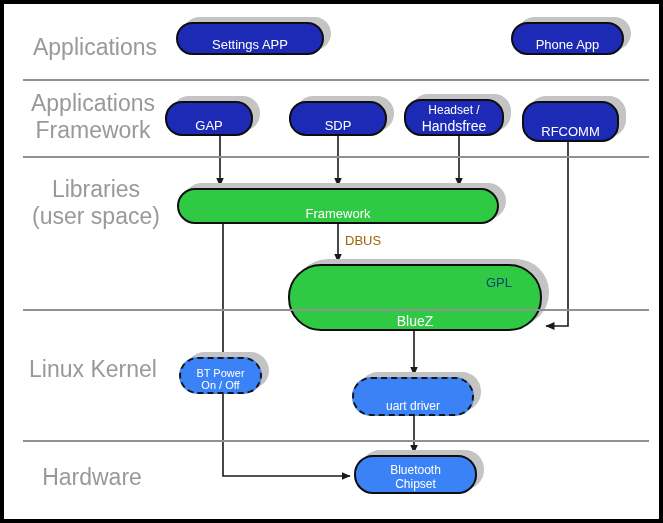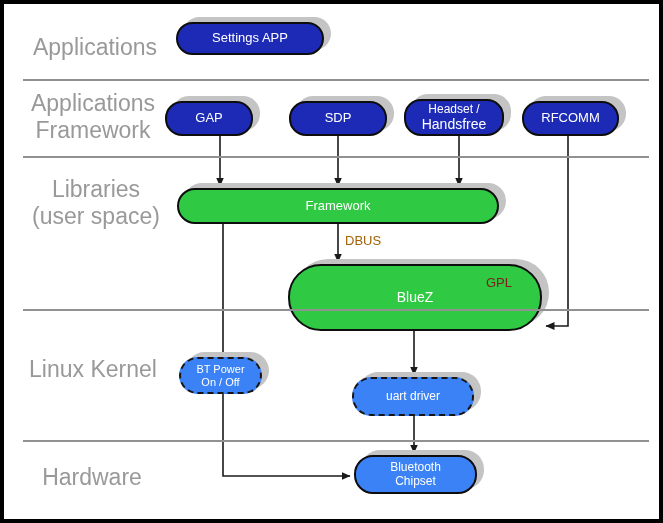--- a/index.html
+++ b/index.html
@@ -7,40 +7,40 @@
     position:relative;width:663px;height:523px;background:#fff;
     border:4px solid #000000;box-sizing:border-box;overflow:hidden;
   }
   .divider{position:absolute;left:19px;width:626px;height:2px;background:#919191;z-index:30;}
   .layer-label{
     position:absolute;color:#999;font-size:23px;line-height:27px;
     text-align:center;z-index:5;white-space:nowrap;
   }
   .connectors{position:absolute;left:0;top:0;width:663px;height:523px;z-index:10;}
   .pill{
-    position:absolute;display:flex;flex-direction:column;align-items:center;justify-content:center;
+    position:absolute;display:flex;flex-direction:column;align-items:center;justify-content:flex-end;
     color:#fff;text-align:center;z-index:20;box-sizing:border-box;
     border:2px solid #0d0d0d;box-shadow:7px -5px 0 0 #c4c4c4;
   }
   .pill .l1{line-height:1.15;}
   .pill .l2{line-height:1.15;}
   .blue{background:#1c2ab5;border-radius:17px;font-size:13px;}
   .green{background:#2fc944;font-size:13px;}
   .red{background:#3b82f6;font-size:12px;border-radius:19px;}
   .dashed{border:2px dashed #151515;}
   #settings-app{left:172px;top:18px;width:148px;height:33px;}
   #phone-app{left:507px;top:18px;width:113px;height:33px;}
   #gap{left:161px;top:97px;width:88px;height:35px;}
   #sdp{left:285px;top:97px;width:98px;height:35px;}
   #headset{left:400px;top:95px;width:100px;height:37px;font-size:12px;}
   #headset .l2{font-size:14px;}
-  #rfcomm{left:518px;top:97px;width:97px;height:35px;}
+  #rfcomm{left:518px;top:97px;width:97px;height:41px;}
   #framework{left:173px;top:184px;width:322px;height:36px;border-radius:18px;}
   #bluez{left:284px;top:260px;width:254px;height:67px;border-radius:33px;font-size:14px;}
-  #bluez .license{position:absolute;right:28px;top:9px;color:#7f1d1d;font-size:13px;}
+  #bluez .license{position:absolute;right:28px;top:9px;color:#0c4a6e;font-size:13px;}
   #bt-power{left:175px;top:353px;width:83px;height:37px;font-size:11px;}
   #uart-driver{left:348px;top:373px;width:122px;height:39px;}
   #bt-chipset{left:350px;top:451px;width:123px;height:39px;}
   .float-label{position:absolute;color:#a16207;font-size:13px;z-index:15;}
   #dbus-label{left:341px;top:229px;}
 </style>
 </head>
 <body>
 
 <div class="canvas">
@@ -82,20 +82,23 @@
     <path d="M219,220 L219,472 L346,472" stroke="#1a1a1a" stroke-width="1.6" fill="none" marker-end="url(#ah)"></path>
     <path d="M410,327 L410,371" stroke="#1a1a1a" stroke-width="1.6" fill="none" marker-end="url(#ah)"></path>
     <path d="M410,412 L410,449" stroke="#1a1a1a" stroke-width="1.6" fill="none" marker-end="url(#ah)"></path>
   </svg>
 
   <div class="float-label" id="dbus-label">DBUS</div>
 
   <div class="pill blue" id="settings-app">
     <span class="l1">Settings APP</span>
   </div>
+  <div class="pill blue" id="phone-app">
+    <span class="l1">Phone App</span>
+  </div>
 
   <div class="pill blue" id="gap">
     <span class="l1">GAP</span>
   </div>
   <div class="pill blue" id="sdp">
     <span class="l1">SDP</span>
   </div>
   <div class="pill blue" id="headset">
     <span class="l1">Headset /</span>
     <span class="l2">Handsfree</span>

